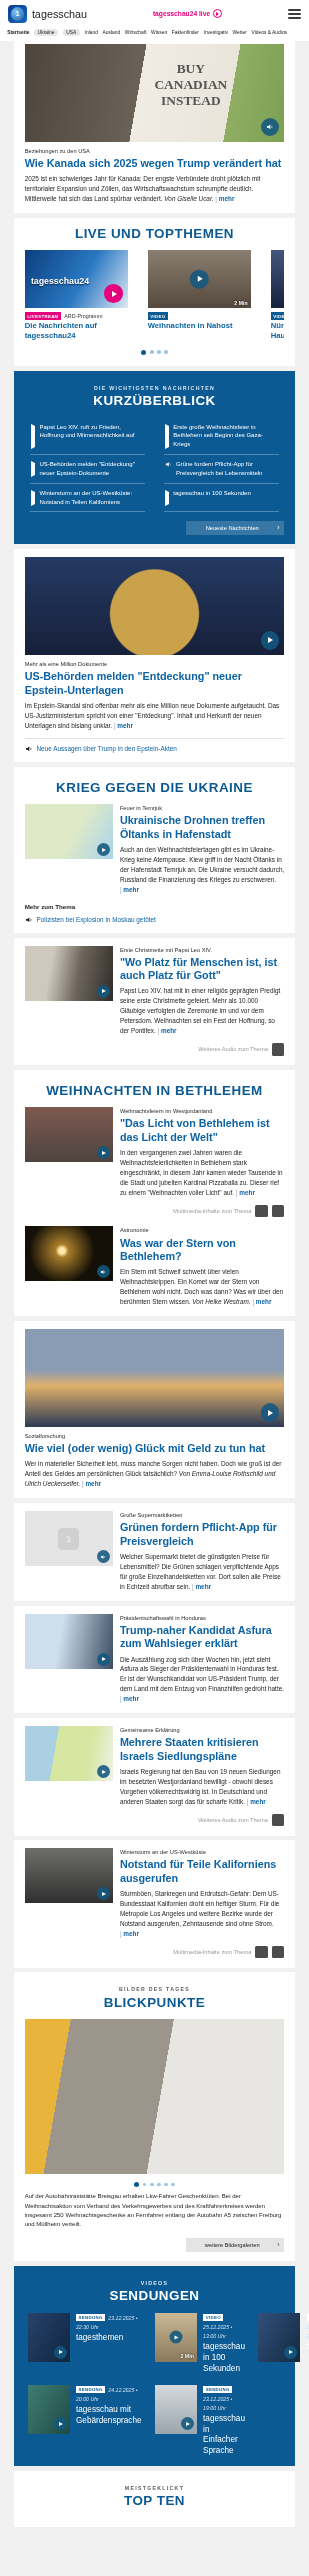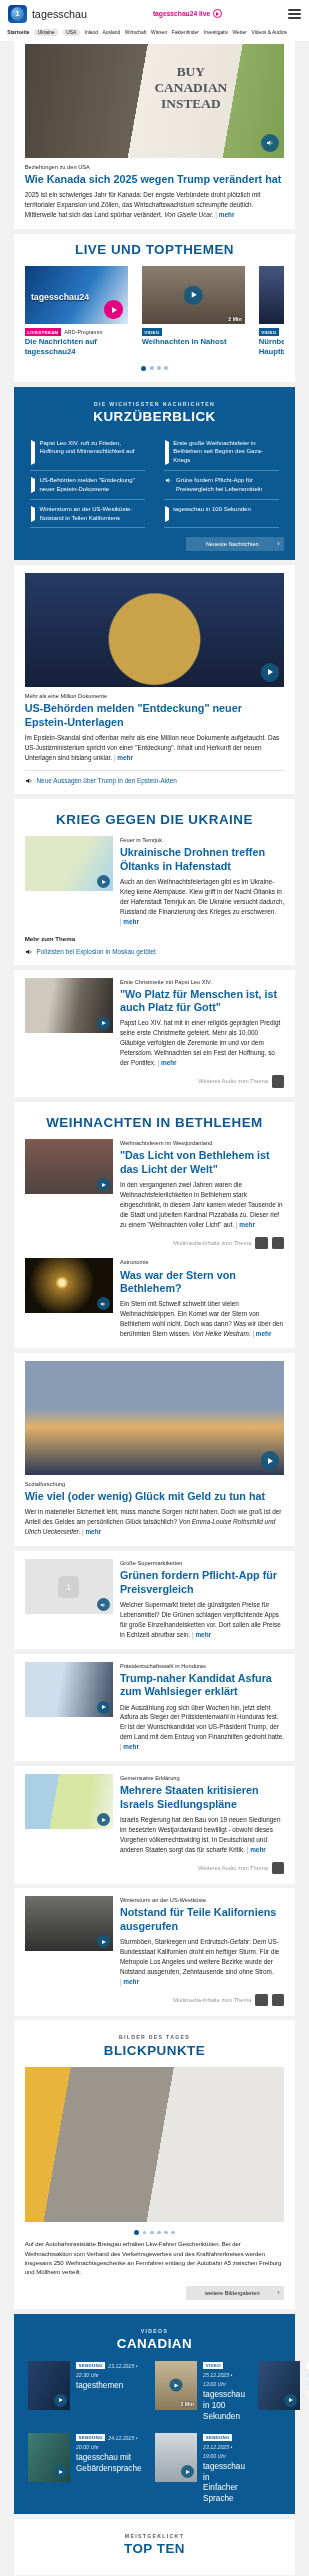--- a/index.html
+++ b/index.html
@@ -19,21 +19,21 @@
 .nav .itm{white-space:nowrap;cursor:pointer}
 .nav .active{font-weight:bold}
 .nav .pill{background:#e6e6e6;border-radius:4.6px;padding:1px 3.6px}
 .card{background:#fff;margin:0 14.4px 4.6px;padding:8.2px 10.3px 9.3px;position:relative}
 .blue{background:#0c5a93;color:#fff}
 .kicker{font-size:5.2px;letter-spacing:1.3px;color:#5c5c5c;text-align:center;font-weight:bold;margin:6.2px 0 2.1px}
 .blue .kicker{color:#d8e6f2}
 .sec-title{font-size:13.4px;letter-spacing:0.5px;color:#0c5a93;text-align:center;font-weight:bold;margin:0 0 9.3px}
 .blue .sec-title{color:#fff}
 .img{position:relative;background:#ddd;overflow:hidden}
-.img-wide{width:100%;height:114px;margin-bottom:6.2px}
+.img-wide{width:100%;height:98px;margin-bottom:6.2px}
 .th-m{width:88px;height:55px;flex:none}
 .th-s{width:42px;height:49px;flex:none}
 .row{display:flex;gap:7.2px}
 .row .txt{flex:1;min-width:0}
 .topline{font-size:5.7px;color:#2b2b2b;margin:1px 0 1.5px;line-height:1.35}
 .head{font-size:10.8px;line-height:1.25;color:#0d63a4;margin:0 0 3.6px;font-weight:bold;cursor:pointer}
 .teaser{font-size:6.4px;line-height:1.55;margin:0}
 .teaser em{font-style:italic}
 .mehr{color:#0d63a4;font-weight:bold;white-space:nowrap;cursor:pointer}
 .mehr::before{content:"| ";color:#8aa4bd;font-weight:normal}
@@ -55,21 +55,21 @@
 .blue .chev{color:#fff}
 .kurz-grid{display:grid;grid-template-columns:1fr 1fr;column-gap:18.5px;padding:0 5.2px}
 .kz{display:flex;gap:4.6px;padding:5.2px 1px;border-bottom:0.5px solid rgba(255,255,255,.28);font-size:6px;line-height:1.45;color:#fff;cursor:pointer}
 .kz .ic{flex:none;margin-top:1px}
 .wtri{border-left:4.1px solid #fff;border-top:2.6px solid transparent;border-bottom:2.6px solid transparent;display:inline-block}
 .foot{display:flex;justify-content:flex-end;align-items:center;gap:4.1px;margin-top:7.2px;font-size:5.7px;color:#9a9a9a}
 .mbtn{width:12.4px;height:12.4px;border-radius:1.5px;background:#4c4c4c;display:flex;align-items:center;justify-content:center;border:none;cursor:pointer}
 .rel{display:flex;align-items:center;gap:4.1px;margin-top:7.2px;padding-top:6.2px;border-top:0.5px solid #e2e2e2;font-size:6.4px}
 .rel .lnk{color:#0d63a4;cursor:pointer}
 .mthema{font-size:6.2px;font-weight:bold;margin:8.2px 0 0}
-.carousel{display:flex;gap:14px;overflow:hidden}
+.carousel{display:flex;gap:20px;overflow:hidden}
 .citem{width:103px;flex:none}
 .cimg{width:103px;height:58px;position:relative;background:#ccc;overflow:hidden}
 .cmeta{margin-top:4.1px;font-size:5.4px;color:#333}
 .ctitle{font-size:7.7px;font-weight:bold;color:#0d63a4;margin-top:1.5px;line-height:1.3;cursor:pointer}
 .sgrid{display:grid;grid-template-columns:1fr 1fr 1fr 1fr;gap:10.3px 13.4px;padding:0 3.1px}
 .sitem{display:flex;gap:6.2px;cursor:pointer}
 .sdate{font-size:5.2px;color:#cfe2f2;font-style:italic}
 .stitle{font-size:8.2px;color:#fff;margin-top:2.6px;line-height:1.3}
 .signtxt{position:absolute;left:46%;top:18%;width:36%;text-align:center;font-family:"Liberation Serif",serif;font-weight:bold;color:#555;font-size:13.4px;line-height:1.2}
 .ts24txt{position:absolute;left:6.2px;top:44%;color:#fff;font-size:8.8px;font-weight:bold;text-shadow:0 0.5px 1.5px #04223f}
@@ -444,21 +444,21 @@
       <span class="dot"></span>
       <span class="dot"></span>
       <span class="dot"></span>
   </div>
   <p class="caption">Auf der Autobahnraststätte Breisgau erhalten Lkw-Fahrer Geschenktüten. Bei der Weihnachtsaktion vom Verband des Verkehrsgewerbes und des Kraftfahrerkreises werden insgesamt 250 Weihnachtsgeschenke an Fernfahrer entlang der Autobahn A5 zwischen Freiburg und Müllheim verteilt.</p>
   <button class="btn"><span>weitere Bildergalerien</span><span class="chev"></span></button>
 </div>
 
 <div class="card blue">
   <div class="kicker">VIDEOS</div>
-  <h2 class="sec-title">CANADIAN</h2>
+  <h2 class="sec-title">SENDUNGEN</h2>
   <div class="sgrid">
     <div class="sitem">
       <div class="img th-s i-st1">
           <div class="ov sm">
             <i class="tri"></i>
           </div>
         </div>
       <div><span class="badge" style="background:#fff;color:#0c5a93">SENDUNG</span><span class="sdate">23.12.2025 • 22:30 Uhr</span><div class="stitle">tagesthemen</div></div>
     </div>
     <div class="sitem">

